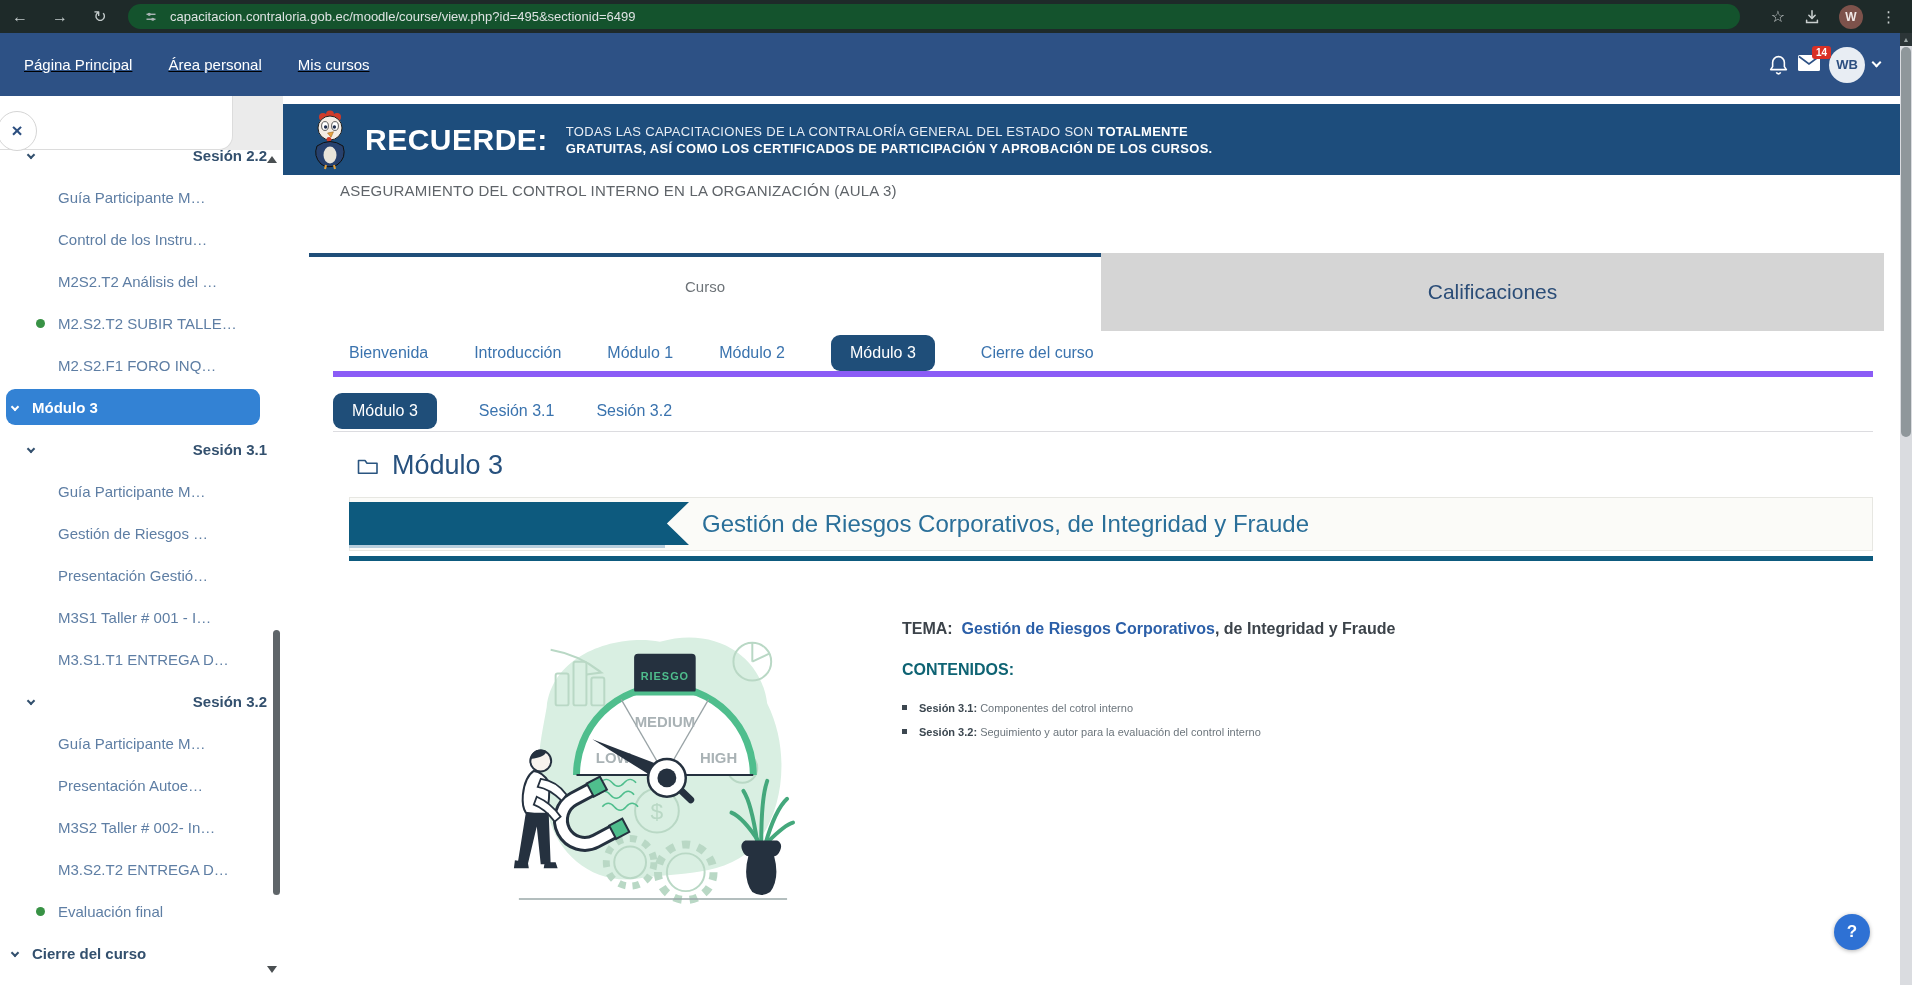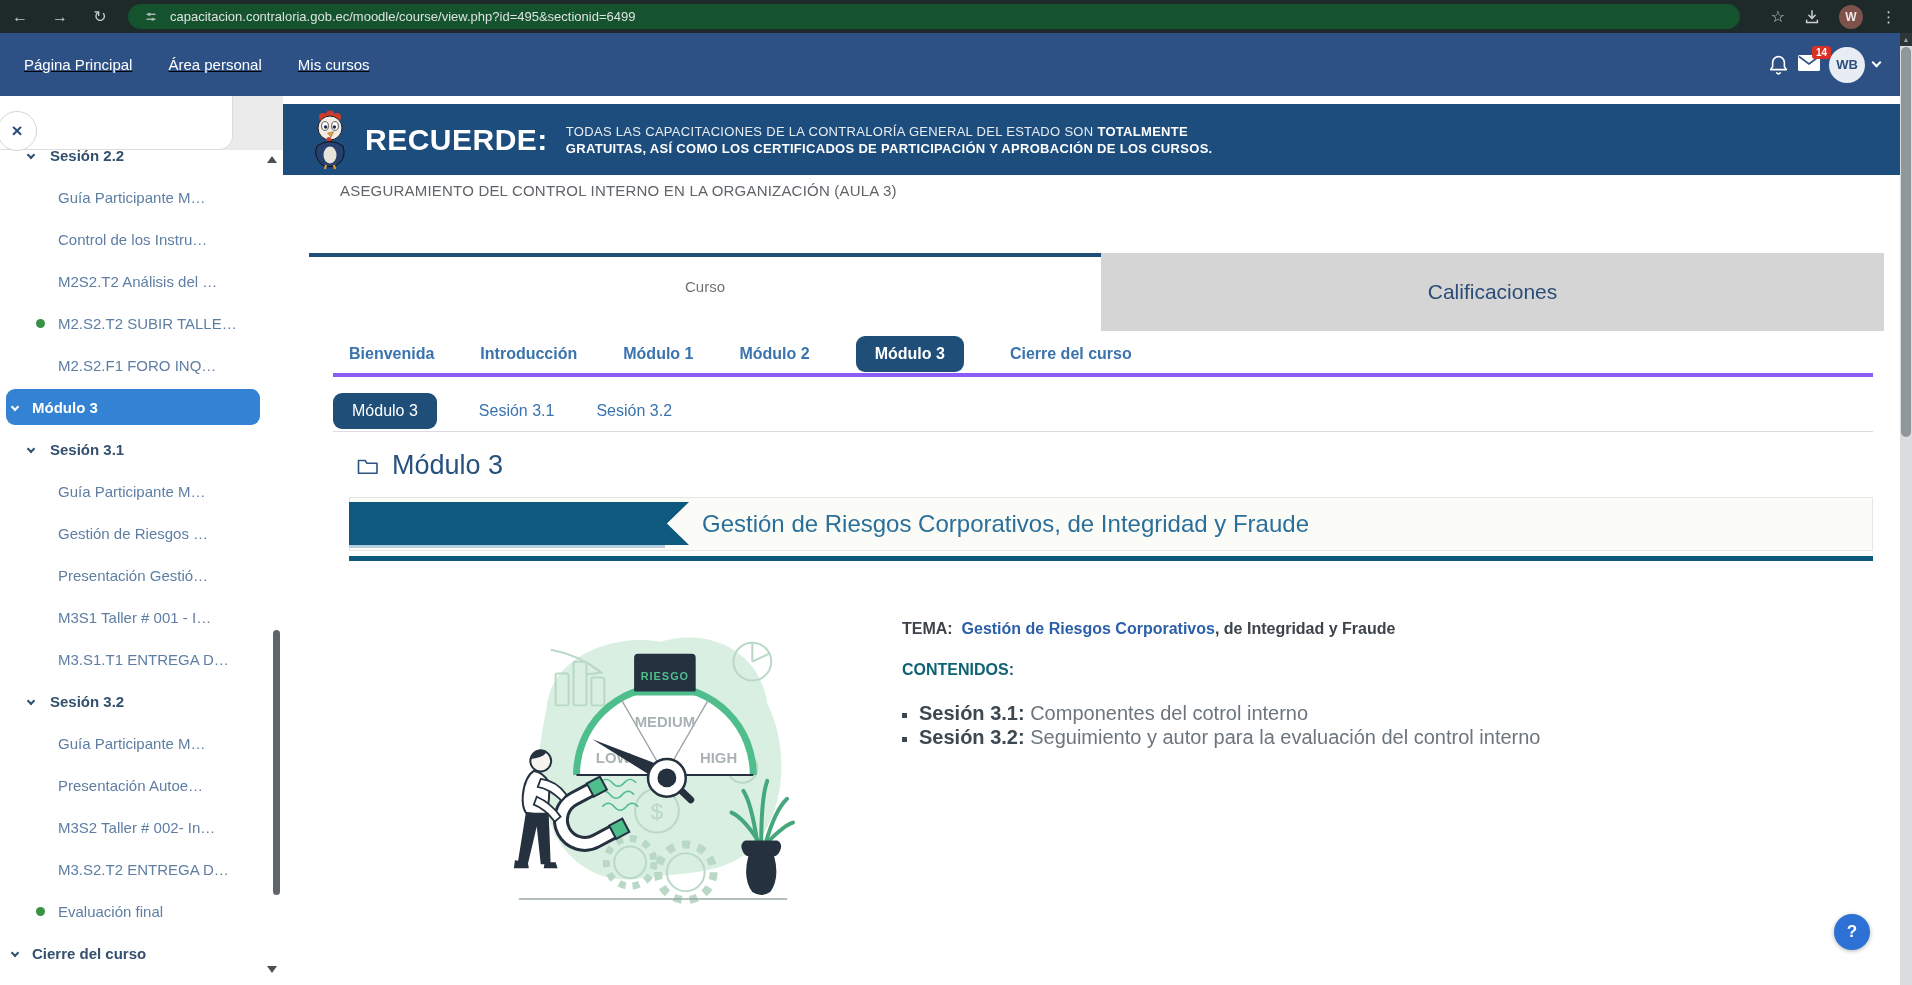--- a/index.html
+++ b/index.html
@@ -43,55 +43,55 @@
   .topleft-card { position:absolute; left:0; top:96px; width:233px; height:54px; background:#fff; border-right:1px solid #dcdcdc; border-bottom:1px solid #dcdcdc; border-bottom-right-radius:14px; z-index:5; }
   .close-btn { position:absolute; left:-3px; top:111px; width:40px; height:40px; border-radius:50%; background:#fff; border:1px solid #d5d5d5; color:#2d4f80; font-size:19px; font-weight:bold; display:flex; align-items:center; justify-content:center; z-index:6; cursor:pointer; }
 
   
   .sidebar { position:absolute; left:0; top:96px; width:283px; height:889px; background:#fff; }
   .sb-list { position:absolute; left:0; top:38px; right:16px; display:flex; flex-direction:column; }
   .sb-row { position:relative; height:42px; display:flex; align-items:center; font-size:15px; color:#5e7ea4; white-space:nowrap; overflow:hidden; cursor:pointer; }
   .sb-row .chev { position:absolute; width:6px; height:6px; }
   .sb-row.section { color:#33506e; font-weight:bold; }
   .sb-row.lvl1 { padding-left:32px; } .sb-row.lvl1 .chev { left:12px; }
-  .sb-row.lvl2 { padding-left:50px; } .sb-row.lvl2 .chev { left:28px; }
+  .sb-row.lvl2 { padding-left:28px;justify-content:flex-end; } .sb-row.lvl2 .chev { left:28px; }
   .sb-row.item { padding-left:58px; }
   .dot { position:absolute; left:36px; width:9px; height:9px; border-radius:50%; background:#389245; }
   .sb-row.active { color:#fff; font-weight:bold; }
   .rowbg { position:absolute; left:6px; right:7px; top:3px; bottom:3px; background:#3382d4; border-radius:9px; }
   .sb-row.active .chev, .sb-row.active .lbl { position:relative; z-index:1; }
   .sb-row.active .chev { position:absolute; }
   .sb-scroll-up { position:absolute; right:6px; top:60px; width:0; height:0; border-left:5px solid transparent; border-right:5px solid transparent; border-bottom:7px solid #4a4f52; z-index:6; }
   .sb-thumb { position:absolute; right:3px; top:534px; width:7px; height:265px; background:#5f6569; border-radius:4px; z-index:6; }
   .sb-scroll-dn { position:absolute; right:6px; bottom:12px; width:0; height:0; border-left:5px solid transparent; border-right:5px solid transparent; border-top:7px solid #4a4f52; z-index:6; }
 
   
   .course-title { position:absolute; left:313px; top:182px; font-size:15px; color:#5f6469; letter-spacing:.2px;margin-left:27px; }
   .curso-line { position:absolute; left:309px; top:253px; width:792px; height:4px; background:#1f4e79; }
   .tab-curso { position:absolute; left:309px; top:257px; width:792px; height:58px; display:flex; align-items:center; justify-content:center; font-size:15px; color:#6d7378; cursor:pointer; }
   .tab-calif { position:absolute; left:1101px; top:253px; width:783px; height:78px; background:#d5d5d5; display:flex; align-items:center; justify-content:center; font-size:21px; color:#2b4d77; cursor:pointer; }
 
-  .sec-tabs { position:absolute; left:333px; top:335px; width:1540px; height:42px; border-bottom:4px solid #8b5cf6; display:flex; align-items:center; gap:46px; padding-left:16px;font-weight:bold; }
+  .sec-tabs { position:absolute; left:333px; top:335px; width:1540px; height:42px; border-bottom:6px solid #8b5cf6; display:flex; align-items:center; gap:46px; padding-left:16px; }
   .sec-tabs a, .sub-tabs a { color:#3a73ae; font-size:16px; text-decoration:none; cursor:pointer; white-space:nowrap; }
   .pill { background:#1f4e79; color:#fff !important; border-radius:9px; padding:9px 19px; font-size:16px; cursor:pointer; white-space:nowrap; }
   .sub-tabs { position:absolute; left:333px; top:391px; width:1540px; height:41px; border-bottom:1px solid #dcdce0; display:flex; align-items:center; gap:42px; }
 
   .heading { position:absolute; left:357px; top:450px; display:flex; align-items:center; gap:13px; color:#27517e; font-size:27px; font-weight:500; }
 
   .banner { position:absolute; left:349px; top:497px; width:1524px; height:54px; background:#fbfbf8; border:1px solid #e7e7e2; }
   .ribbon { position:absolute; left:-1px; top:4px; width:340px; height:43px; background:#0d5a7e; -webkit-clip-path:polygon(0 0,100% 0,93.5% 50%,100% 100%,0 100%); clip-path:polygon(0 0,100% 0,93.5% 50%,100% 100%,0 100%); }
   .ribbon-sh { position:absolute; left:-1px; top:47px; width:316px; height:3px; background:#b7cedd; }
   .banner-title { position:absolute; left:352px; top:0; height:52px; display:flex; align-items:center; font-size:24px; color:#2a6f99; white-space:nowrap; }
   .rule { position:absolute; left:349px; top:556px; width:1524px; height:5px; background:#0d5a7e; }
 
   .textcol { position:absolute; left:902px; top:612px; width:920px; }
   .tema { position:absolute; top:8px; font-size:16px; font-weight:bold; color:#3c434a; white-space:nowrap; }
   .tema .lnk { color:#2b5fa8; cursor:pointer; }
   .contenidos { position:absolute; top:49px; font-size:16px; font-weight:bold; color:#0e6373; }
-  .blt { position:absolute; font-size:20px; color:#6c757c; white-space:nowrap; }
+  .blt { position:absolute; font-size:11px; color:#6c757c; white-space:nowrap; }
   .blt b { color:#3c4750; }
   .sq { display:inline-block; width:5px; height:5px; background:#3c4750; margin-right:12px; vertical-align:2px; }
   .b1 { top:90px; } .b2 { top:114px; }
 
   .illus-wrap { position:absolute; left:500px; top:612px; width:300px; height:298px; }
 
   .help-btn { position:absolute; left:1834px; top:914px; width:36px; height:36px; border-radius:50%; background:#2e71d4; color:#fff; font-weight:bold; font-size:17px; display:flex; align-items:center; justify-content:center; box-shadow:0 1px 4px rgba(0,0,0,.3); cursor:pointer; }
 
   svg text { font-family:"Liberation Sans", sans-serif; }
 </style>

